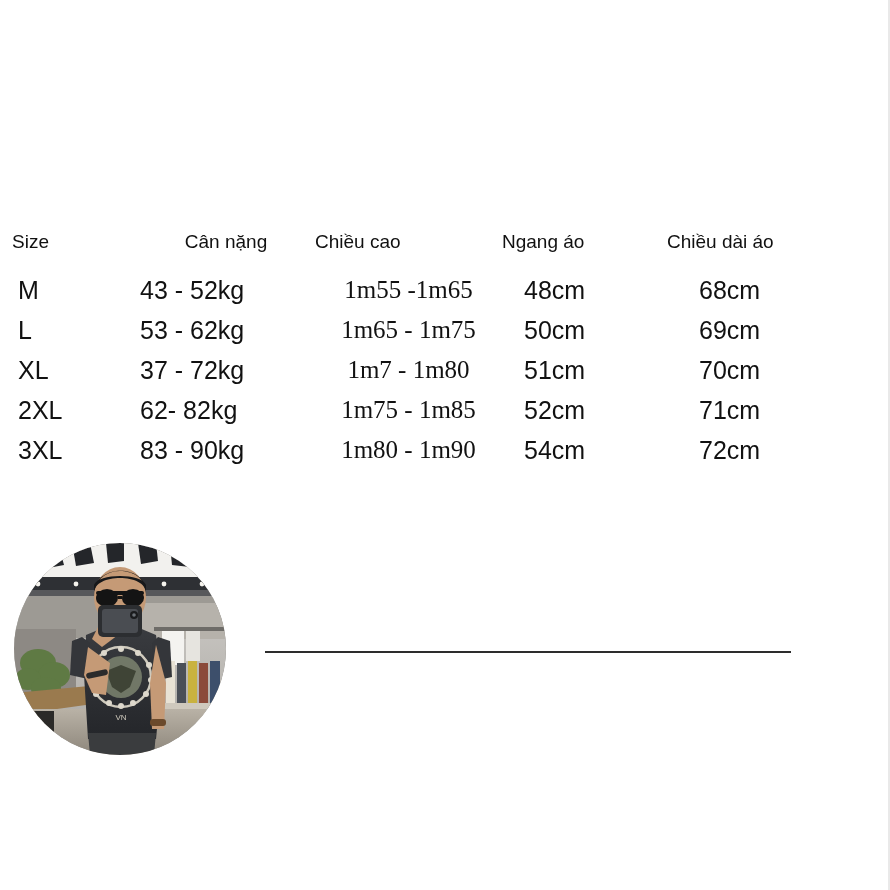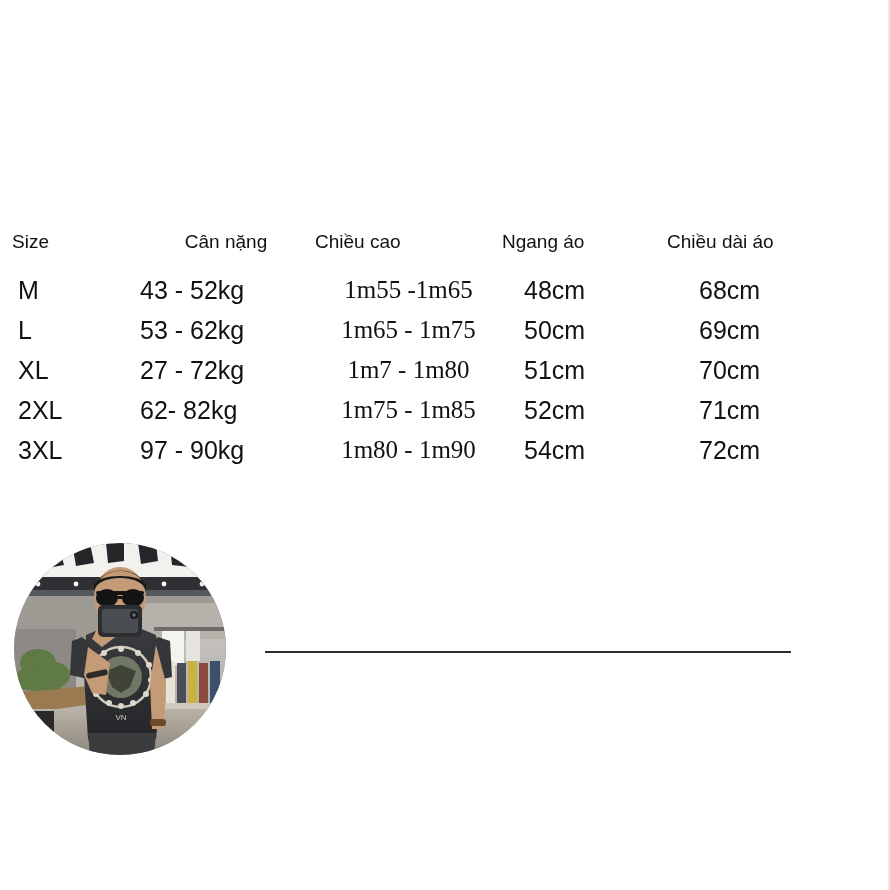--- a/index.html
+++ b/index.html
@@ -154,35 +154,35 @@
       </tr>
       <tr>
         <td class="col-size   cell-size">L</td>
         <td class="col-weight cell-weight">53 - 62kg</td>
         <td class="col-height cell-height">1m65 - 1m75</td>
         <td class="col-width  cell-width">50cm</td>
         <td class="col-length cell-length">69cm</td>
       </tr>
       <tr>
         <td class="col-size   cell-size">XL</td>
-        <td class="col-weight cell-weight">27 - 72kg</td>
+        <td class="col-weight cell-weight">37 - 72kg</td>
         <td class="col-height cell-height">1m7 - 1m80</td>
         <td class="col-width  cell-width">51cm</td>
         <td class="col-length cell-length">70cm</td>
       </tr>
       <tr>
         <td class="col-size   cell-size">2XL</td>
         <td class="col-weight cell-weight">62- 82kg</td>
         <td class="col-height cell-height">1m75 - 1m85</td>
         <td class="col-width  cell-width">52cm</td>
         <td class="col-length cell-length">71cm</td>
       </tr>
       <tr>
         <td class="col-size   cell-size">3XL</td>
-        <td class="col-weight cell-weight">97 - 90kg</td>
+        <td class="col-weight cell-weight">83 - 90kg</td>
         <td class="col-height cell-height">1m80 - 1m90</td>
         <td class="col-width  cell-width">54cm</td>
         <td class="col-length cell-length">72cm</td>
       </tr>
     </tbody>
   </table>
 
   <div id="model-photo">
     <svg width="212" height="212" viewBox="0 0 212 212">
       <defs>

